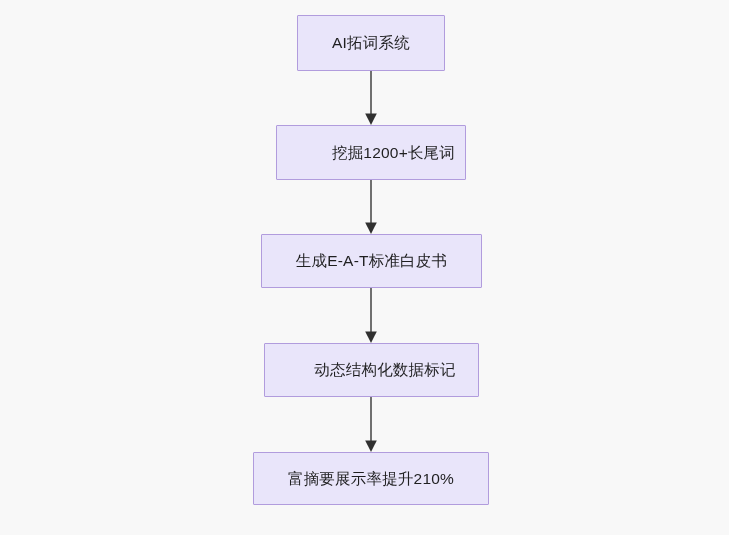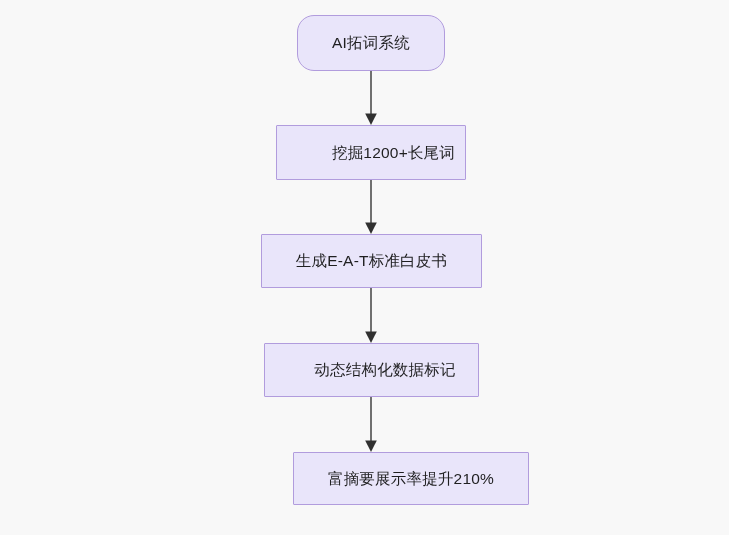--- a/index.html
+++ b/index.html
@@ -80,33 +80,33 @@
     <g>
       <line class="edge-line" x1="371" y1="288" x2="371" y2="335"></line>
       <polygon class="edge-head" points="371,343 365.2,331.4 376.8,331.4"></polygon>
     </g>
     <g>
       <line class="edge-line" x1="371" y1="397" x2="371" y2="444"></line>
       <polygon class="edge-head" points="371,452 365.2,440.4 376.8,440.4"></polygon>
     </g>
   </svg>
 
-  <div class="node" style="left:297px; top:15px; width:148px; height:56px;border-radius:17px;">
+  <div class="node" style="left:297px; top:15px; width:148px; height:56px;">
     <span class="node-label">AI拓词系统</span>
   </div>
 
   <div class="node" style="left:276px; top:125px; width:190px; height:55px;padding-left:45px;">
     <span class="node-label">挖掘1200+长尾词</span>
   </div>
 
   <div class="node" style="left:261px; top:234px; width:221px; height:54px;">
     <span class="node-label">生成E-A-T标准白皮书</span>
   </div>
 
   <div class="node" style="left:264px; top:343px; width:215px; height:54px;padding-left:27px;">
     <span class="node-label">动态结构化数据标记</span>
   </div>
 
-  <div class="node" style="left:253px; top:452px; width:236px; height:53px;margin-left:40px;">
+  <div class="node" style="left:253px; top:452px; width:236px; height:53px;">
     <span class="node-label">富摘要展示率提升210%</span>
   </div>
 
 </div>
 
 </body></html>

